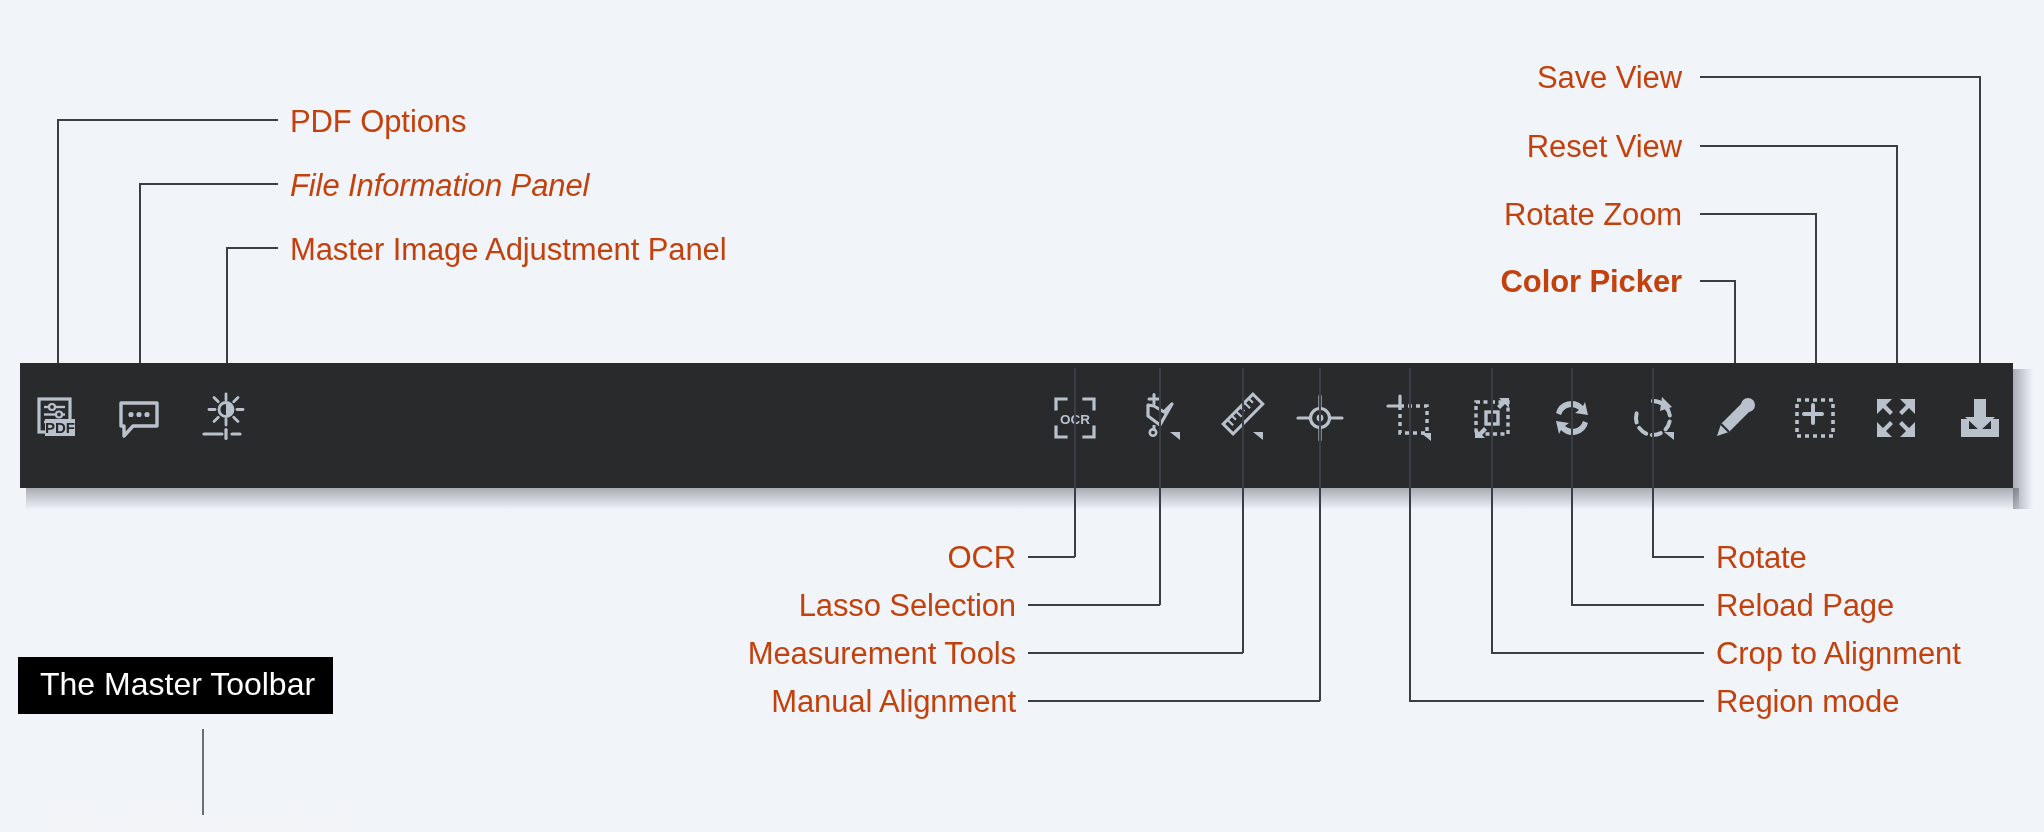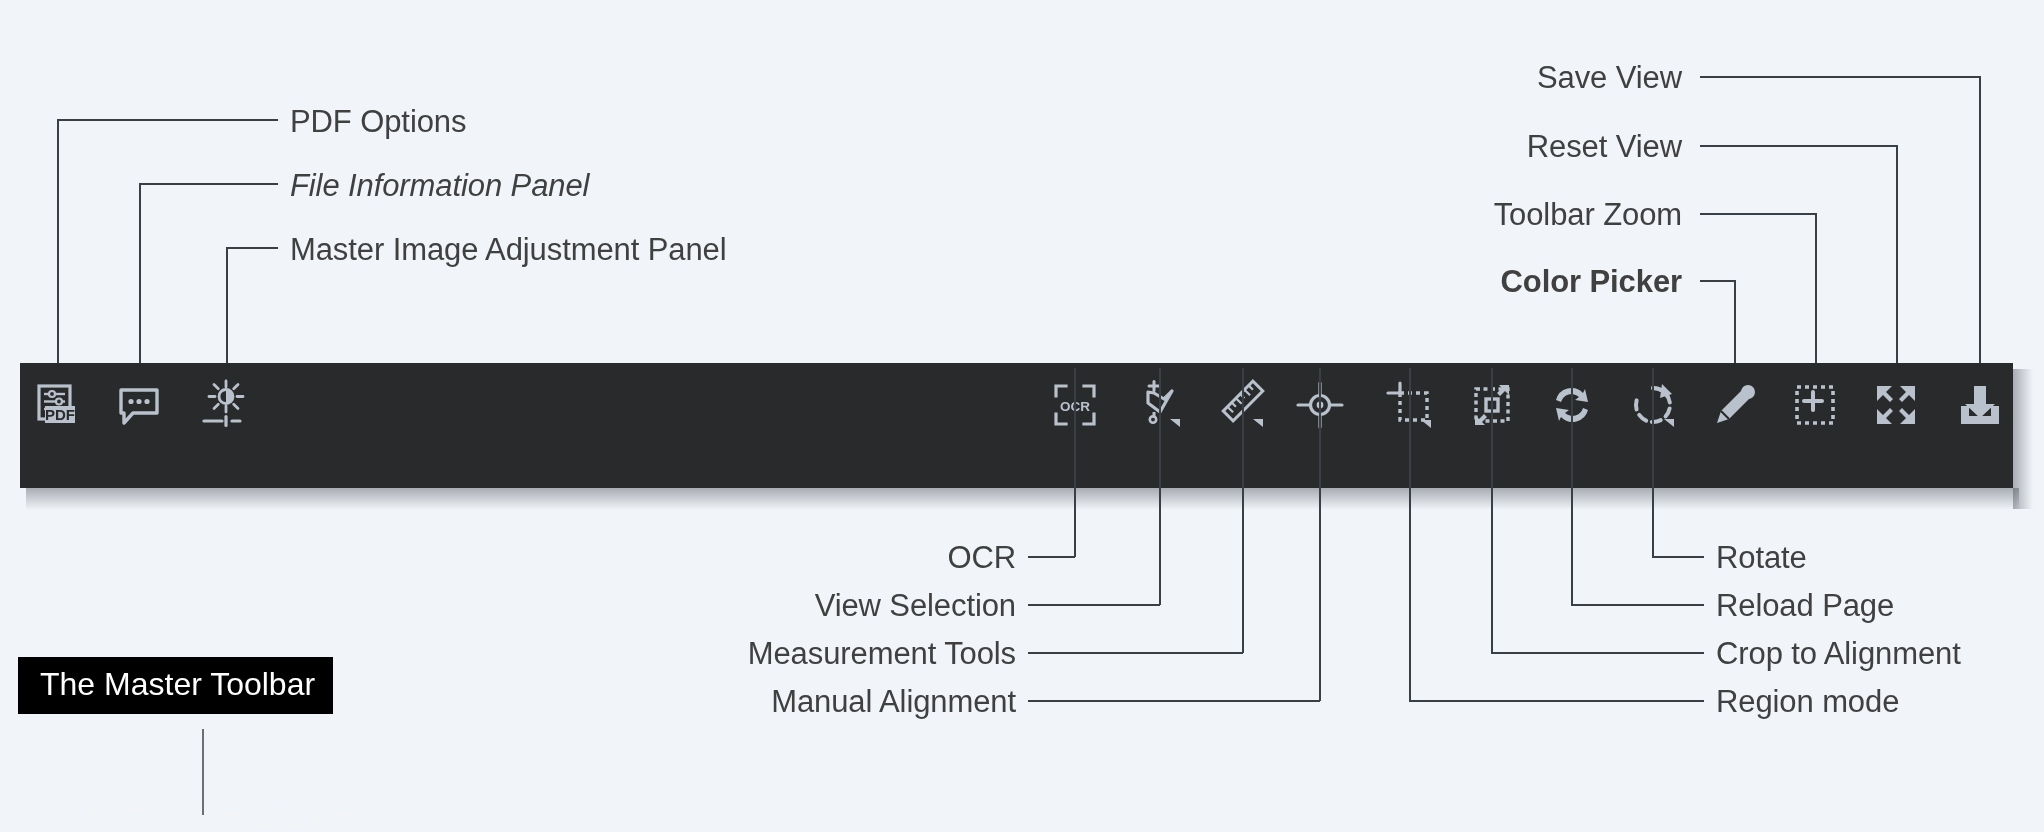--- a/index.html
+++ b/index.html
@@ -16,21 +16,21 @@
     position: absolute;
     background: #3a3f45;
   }
   .lead-h { height: 1.6px; }
   .lead-v { width: 1.6px; }
 
   
   .label {
     position: absolute;
     font-size: 31px;
-    color: #404040;
+    color: #c2410c;
     white-space: nowrap;
     line-height: 1;
     letter-spacing: -0.1px;
   }
   .label.r { text-align: right; }
 
   
   #toolbar {
     position: absolute;
     left: 20px; top: 363px;
@@ -47,21 +47,21 @@
   #toolbar-shadow-right {
     position: absolute;
     left: 2013px; top: 369px;
     width: 20px; height: 140px;
     background: linear-gradient(to right, rgba(60,66,74,0.40), rgba(60,66,74,0.0));
     pointer-events: none;
   }
 
   .tb-icon {
     position: absolute;
-    top: 377px;
+    top: 390px;
     width: 56px; height: 56px;
     display: flex; align-items: center; justify-content: center;
   }
   .tb-icon svg { display: block; }
 
   #divider {
     position: absolute;
     left: 182px; top: 366px;
     width: 1.6px; height: 86px;
     background: #6c7076;
@@ -113,21 +113,21 @@
   <div class="lead-v" style="left:1896px; top:145px; height:226px;"></div>
 
   <div class="lead-h" style="left:1700px; top:213px; width:116px;"></div>
   <div class="lead-v" style="left:1815px; top:213px; height:158px;"></div>
 
   <div class="lead-h" style="left:1700px; top:280px; width:36px;"></div>
   <div class="lead-v" style="left:1734px; top:280px; height:91px;"></div>
 
   <div class="label r" style="right:362px; top:62px;">Save View</div>
   <div class="label r" style="right:362px; top:131px;">Reset View</div>
-  <div class="label r" style="right:362px; top:199px;">Toolbar Zoom</div>
+  <div class="label r" style="right:362px; top:199px;">Rotate Zoom</div>
   <div class="label r" style="right:362px; top:266px;font-weight:bold;">Color Picker</div>
 
   <div id="toolbar-shadow"></div>
   <div id="toolbar-shadow-right"></div>
 
   <div id="toolbar">
     <div id="divider"></div>
     <div id="filename">01A_GVD1_master.pdf</div>
   </div>
 
@@ -314,21 +314,21 @@
   <div class="lead-v" style="left:1159px; top:368px; height:237px;"></div>
   <div class="lead-h" style="left:1028px; top:604px; width:132px;"></div>
 
   <div class="lead-v" style="left:1242px; top:368px; height:285px;"></div>
   <div class="lead-h" style="left:1028px; top:652px; width:215px;"></div>
 
   <div class="lead-v" style="left:1319px; top:368px; height:333px;"></div>
   <div class="lead-h" style="left:1028px; top:700px; width:292px;"></div>
 
   <div class="label r" style="right:1028px; top:542px;">OCR</div>
-  <div class="label r" style="right:1028px; top:590px;">View Selection</div>
+  <div class="label r" style="right:1028px; top:590px;">Lasso Selection</div>
   <div class="label r" style="right:1028px; top:638px;">Measurement Tools</div>
   <div class="label r" style="right:1028px; top:686px;">Manual Alignment</div>
 
   <div class="lead-v" style="left:1652px; top:368px; height:189px;"></div>
   <div class="lead-h" style="left:1652px; top:556px; width:52px;"></div>
 
   <div class="lead-v" style="left:1571px; top:368px; height:237px;"></div>
   <div class="lead-h" style="left:1571px; top:604px; width:133px;"></div>
 
   <div class="lead-v" style="left:1491px; top:368px; height:285px;"></div>

